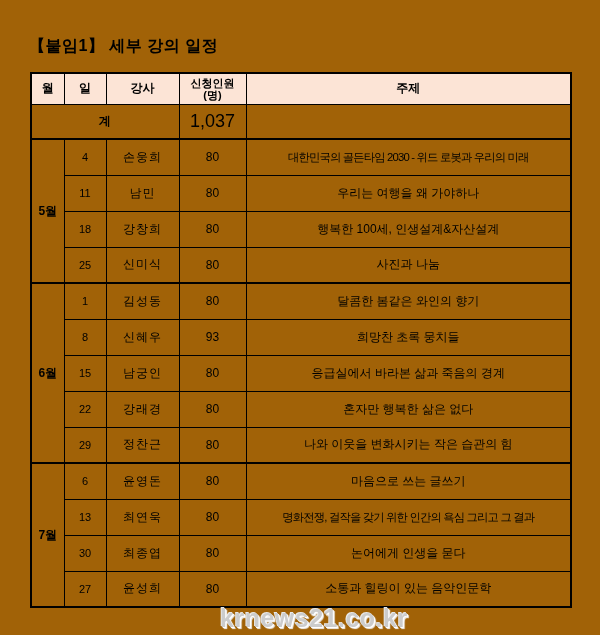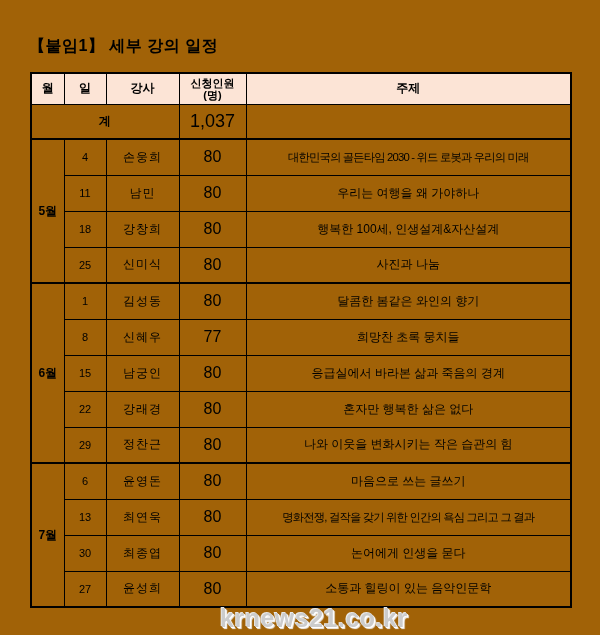--- a/index.html
+++ b/index.html
@@ -65,21 +65,21 @@
     height: 35px;
     font-size: 12px;
     border-bottom-width: 2px;
   }
   tr.total-row td.total-label { font-weight: 700; letter-spacing: 1px; }
   tr.total-row td.total-value { font-size: 18px; }
 
   tbody.rows td { height: 36px; font-size: 12px; }
   tbody.rows td[data-name="day-cell"] { font-size: 11px; }
   tbody.rows td[data-name="lecturer-cell"] { letter-spacing: 1px; }
-  tbody.rows td[data-name="applicants-cell"] { font-size: 16px; }
+  tbody.rows td[data-name="applicants-cell"] { font-size: 12px; }
   tbody.rows td.month-cell { font-weight: 700; font-size: 12px; text-align: center; }
   tbody.rows tr.group-start td { border-top-width: 2px; }
   tbody.rows td.topic-cell.long { letter-spacing: -0.8px; font-size: 11.3px; }
 
   .watermark {
     position: absolute;
     left: 220px;
     top: 596px;
     font-size: 25px;
     font-weight: 700;
@@ -151,21 +151,21 @@
         <tr data-name="table-row" class="group-start">
           <td rowspan="5" class="month-cell" data-name="month-cell">6월</td>
           <td data-name="day-cell">1</td>
           <td data-name="lecturer-cell">김성동</td>
           <td data-name="applicants-cell">80</td>
           <td data-name="topic-cell" class="topic-cell">달콤한 봄같은 와인의 향기</td>
         </tr>
         <tr data-name="table-row">
           <td data-name="day-cell">8</td>
           <td data-name="lecturer-cell">신혜우</td>
-          <td data-name="applicants-cell">77</td>
+          <td data-name="applicants-cell">93</td>
           <td data-name="topic-cell" class="topic-cell">희망찬 초록 뭉치들</td>
         </tr>
         <tr data-name="table-row">
           <td data-name="day-cell">15</td>
           <td data-name="lecturer-cell">남궁인</td>
           <td data-name="applicants-cell">80</td>
           <td data-name="topic-cell" class="topic-cell">응급실에서 바라본 삶과 죽음의 경계</td>
         </tr>
         <tr data-name="table-row">
           <td data-name="day-cell">22</td>

